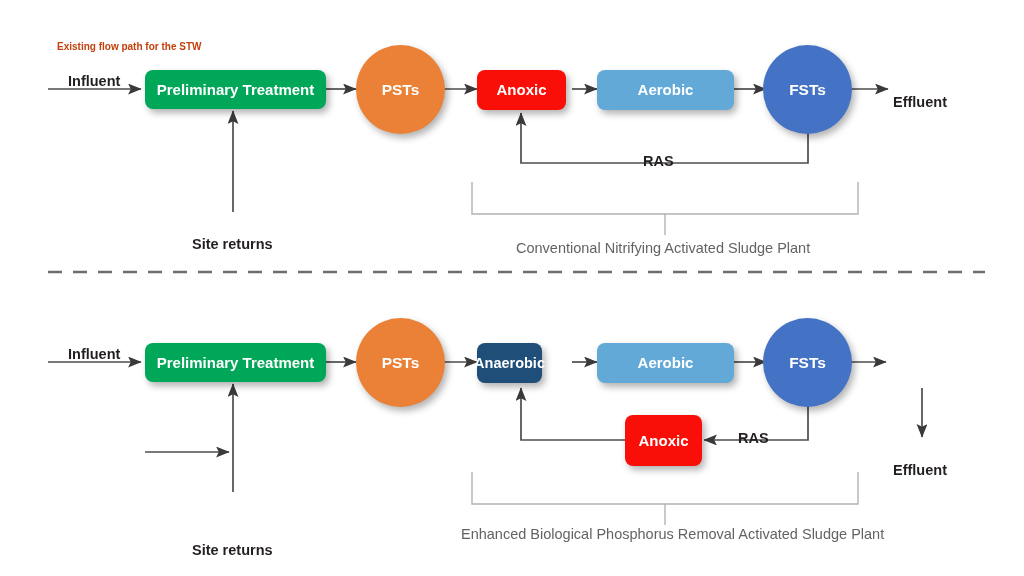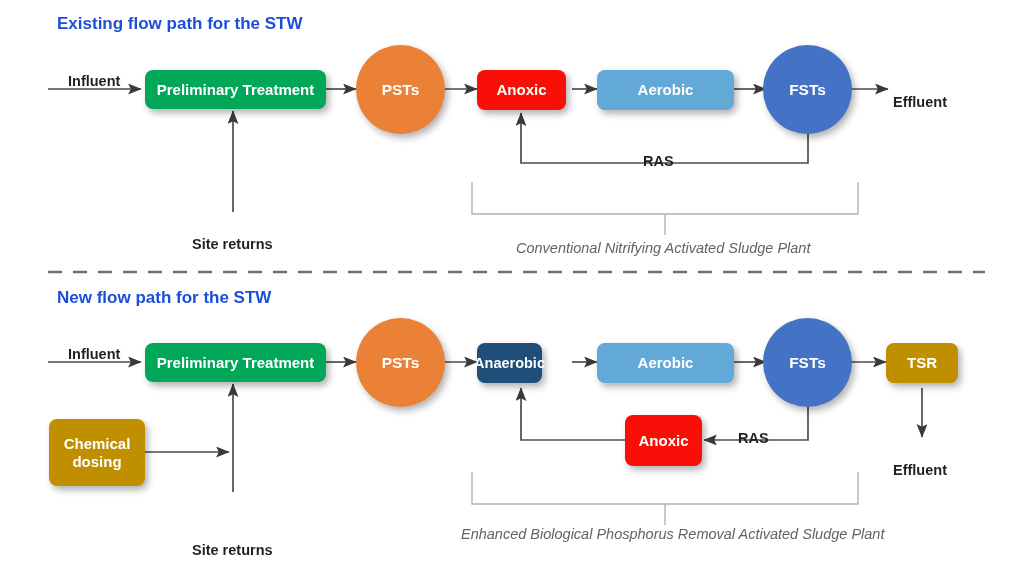--- a/index.html
+++ b/index.html
@@ -31,30 +31,30 @@
     position:absolute;
     color:#231f20;
     font-weight:bold;
     font-size:14.5px;
     white-space:nowrap;
     z-index:5;
     margin-top:12px;
   }
   .sectiontitle{
     position:absolute;
-    color:#1d4ed8;
+    color:#c2410c;
     font-weight:bold;
-    font-size:17px;
+    font-size:10px;
     white-space:nowrap;
     z-index:5;
+    margin-top:27px;
   }
   .caption{
     position:absolute;
     color:#636363;
-    font-style:italic;
     font-size:14.5px;
     white-space:nowrap;
     z-index:5;
   }
   svg.layer{position:absolute;left:0;top:0;width:1024px;height:576px;z-index:2;}
 </style>
 </head>
 <body>
 
 <div id="stage">
@@ -121,21 +121,20 @@
   </div>
 
   <div class="plainlabel" style="left:893px;top:82px;">Effluent</div>
 
   <div class="plainlabel" style="left:192px;top:224px;">Site returns</div>
 
   <div class="plainlabel" style="left:643px;top:141px;">RAS</div>
 
   <div class="caption" style="left:516px;top:240px;">Conventional Nitrifying Activated Sludge Plant</div>
 
-  <div class="sectiontitle" style="left:57px;top:288px;">New flow path for the STW</div>
 
   <div class="plainlabel" style="left:68px;top:334px;">Influent</div>
 
   <div class="node" style="left:145px;top:343px;width:181px;height:39px;background:#00a758;">
     <span>Preliminary Treatment</span>
   </div>
 
   <div class="node circle" style="left:356px;top:318px;width:89px;height:89px;background:#ea8136;font-size:15.5px;">
     <span>PSTs</span>
   </div>
@@ -145,32 +144,25 @@
   </div>
 
   <div class="node" style="left:597px;top:343px;width:137px;height:40px;background:#62a9d8;">
     <span>Aerobic</span>
   </div>
 
   <div class="node circle" style="left:763px;top:318px;width:89px;height:89px;background:#4472c4;font-size:15.5px;">
     <span>FSTs</span>
   </div>
 
-  <div class="node" style="left:886px;top:343px;width:72px;height:40px;background:#bf8f00;">
-    <span>TSR</span>
-  </div>
 
   <div class="node" style="left:625px;top:415px;width:77px;height:51px;background:#fa0f08;">
     <span>Anoxic</span>
   </div>
 
-  <div class="node" style="left:49px;top:419px;width:96px;height:67px;background:#bf8f00;flex-direction:column;">
-    <span>Chemical</span>
-    <span>dosing</span>
-  </div>
 
   <div class="plainlabel" style="left:893px;top:450px;">Effluent</div>
 
   <div class="plainlabel" style="left:192px;top:530px;">Site returns</div>
 
   <div class="plainlabel" style="left:738px;top:418px;">RAS</div>
 
   <div class="caption" style="left:461px;top:526px;">Enhanced Biological Phosphorus Removal Activated Sludge Plant</div>
 
 </div>

